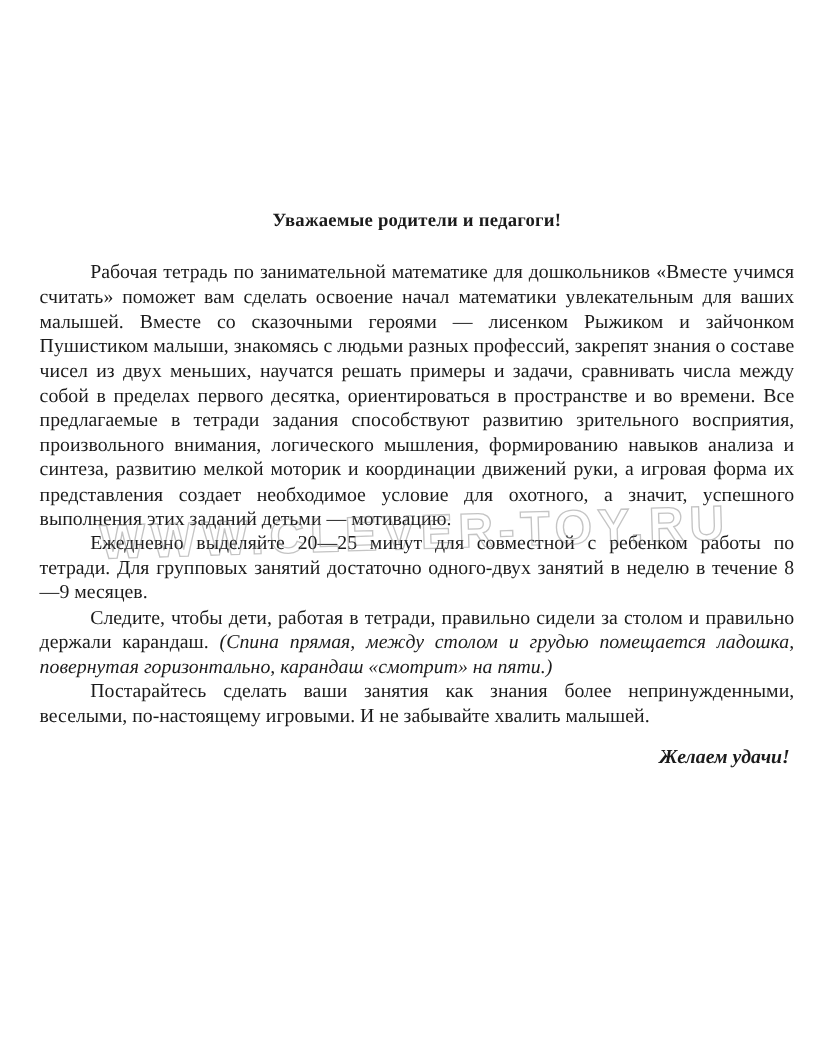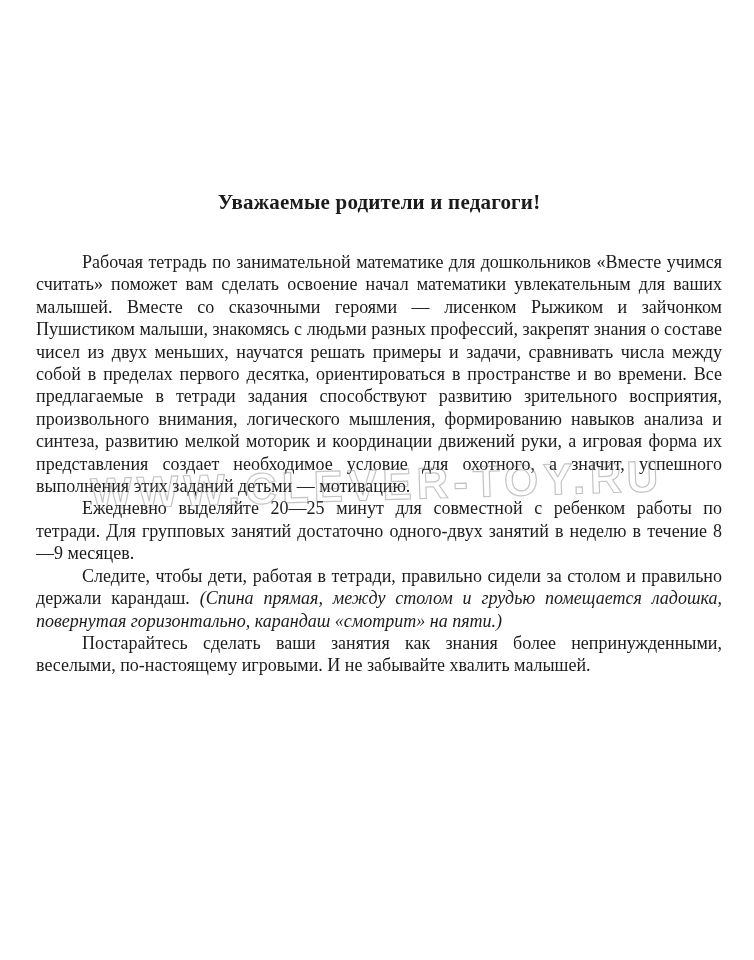--- a/index.html
+++ b/index.html
@@ -14,23 +14,23 @@
   }
   .content {
     position: absolute;
     left: 36px;
     right: 32px;
     top: 190px;
     z-index: 1;
   }
   .title {
     text-align: center;
-    font-size: 21px;
+    font-size: 17px;
     font-weight: bold;
-    margin: 0 0 36px 0;
+    margin: 0 0 26px 0;
     letter-spacing: 0.2px;
   }
   .content p {
     margin: 0;
     text-align: justify;
     text-indent: 46px;
     font-size: 18px;
     line-height: 22.4px;
     hyphens: auto;
     -webkit-hyphens: auto;
@@ -76,15 +76,16 @@
 
     <p>Рабочая тетрадь по занимательной математике для дошкольников «Вместе учимся считать» поможет вам сделать освоение начал математики увлекательным для ваших малышей. Вместе со сказочными героями — лисенком Рыжиком и зайчонком Пушистиком малыши, знакомясь с людьми разных профессий, закрепят знания о составе чисел из двух меньших, научатся решать примеры и задачи, сравнивать числа между собой в пределах первого десятка, ориентироваться в пространстве и во времени. Все предлагаемые в тетради задания способствуют развитию зрительного восприятия, произвольного внимания, логического мышления, формированию навыков анализа и синтеза, развитию мелкой моторик и координации движений руки, а игровая форма их представления создает необходимое условие для охотного, а значит, успешного выполнения этих заданий детьми — мотивацию.</p>
 
 
     <p>Ежедневно выделяйте 20—25 минут для совместной с ребенком работы по тетради. Для групповых занятий достаточно одного-двух занятий в неделю в течение 8—9 месяцев.</p>
 
     <p><span>Следите, чтобы дети, работая в тетради, правильно сидели за столом и правильно держали карандаш. </span><span class="italic-note">(Спина прямая, между столом и грудью помещается ладошка, повернутая горизонтально, карандаш «смотрит» на пяти.)</span></p>
 
     <p>Постарайтесь сделать ваши занятия как знания более непринужденными, веселыми, по-настоящему игровыми. И не забывайте хвалить малышей.</p>
 
+    <div class="signature">Желаем удачи!</div>
 
   </div>
 </div>
 
 </body></html>

